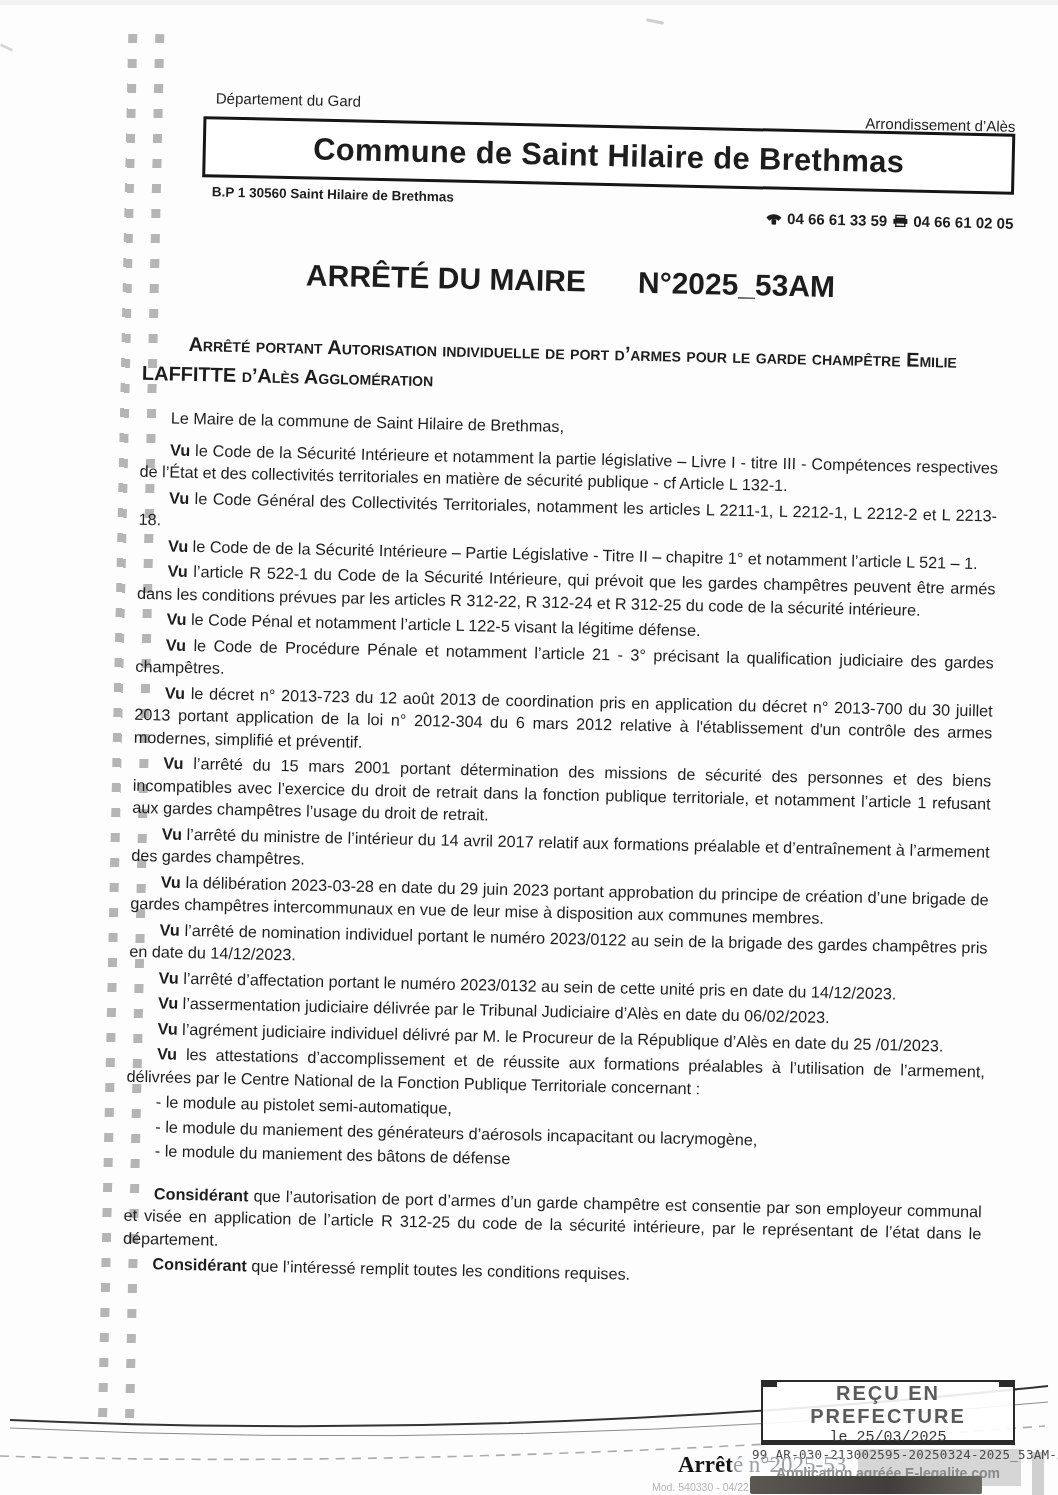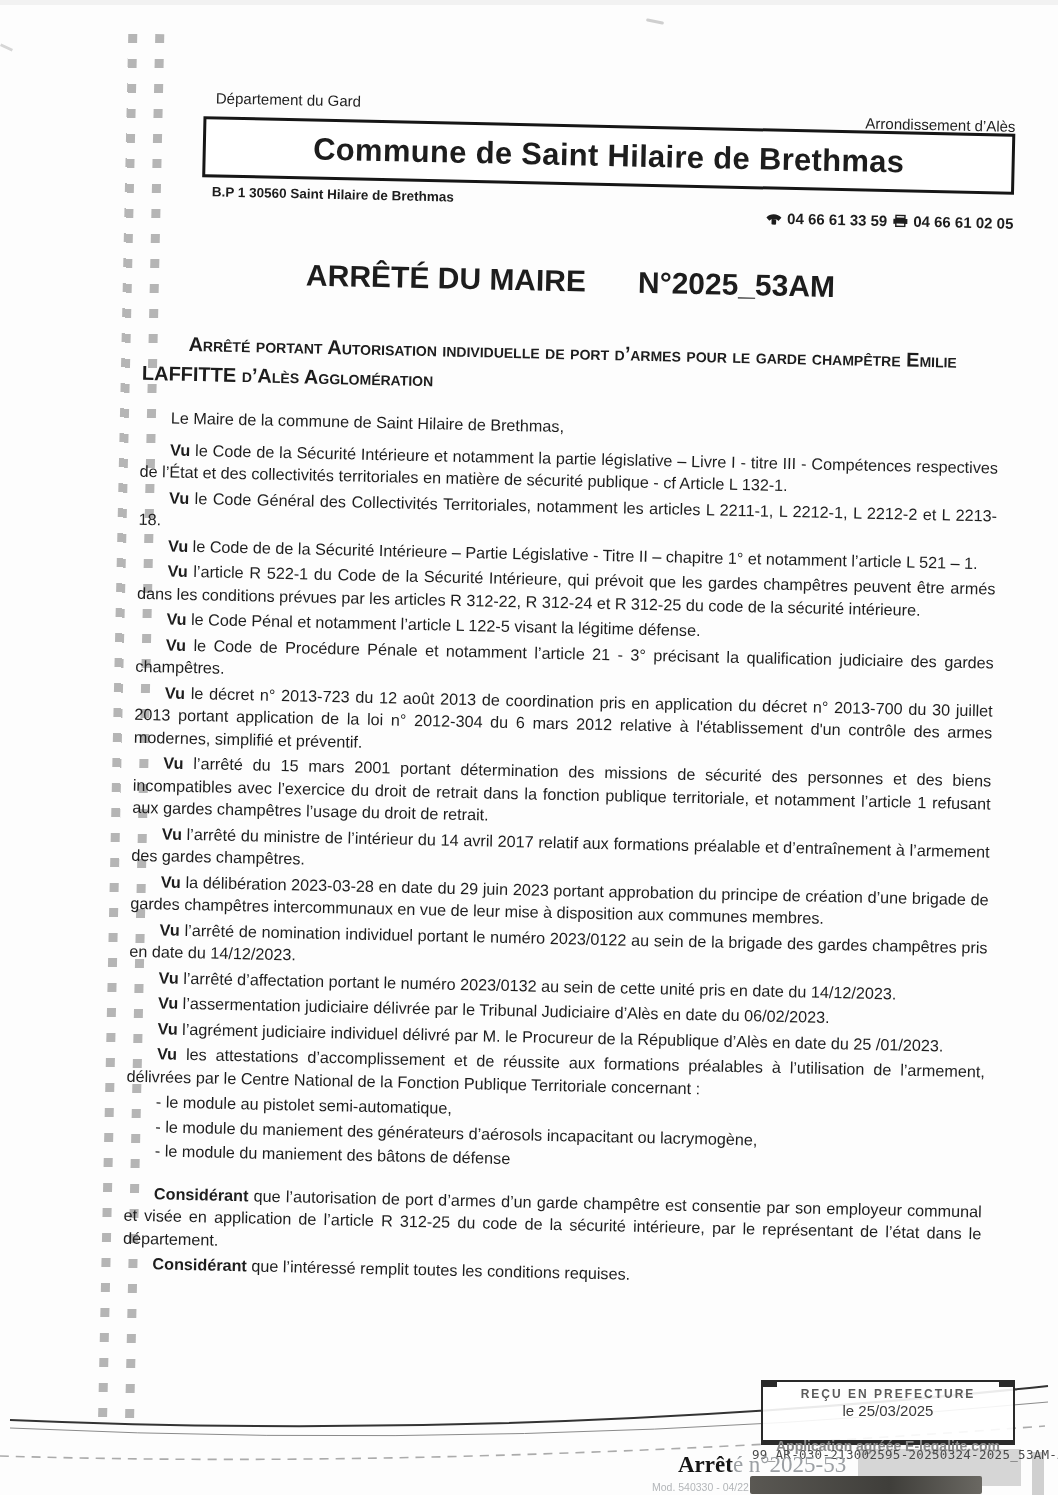--- a/index.html
+++ b/index.html
@@ -34,22 +34,22 @@
   .bullet{text-indent:12px;text-align:left;margin:0 0 2px !important;}
   .gap{height:18px;}
   .lead{font-weight:bold;}
   
   .creases{position:absolute;left:0;top:1380px;}
   .stamp{position:absolute;left:761px;top:1380px;width:250px;height:58px;
         border:2px solid #2a2a2a;border-bottom-width:5px;background:rgba(255,255,255,.9);
         text-align:center;}
   .stamp::before,.stamp::after{content:"";position:absolute;top:-2px;width:16px;height:7px;background:#2a2a2a;}
   .stamp::before{left:-2px}.stamp::after{right:-2px}
-  .stamp-l1{font-size:12px;font-weight:bold;color:#5a5a5a;letter-spacing:2px;margin-top:5px;}
-  .stamp-l2{font-family:Liberation Sans, sans-serif;font-size:15px;color:#3a3a3a;margin-top:1px;}
+  .stamp-l1{font-size:20px;font-weight:bold;color:#5a5a5a;letter-spacing:2px;}
+  .stamp-l2{font-family:Liberation Mono, monospace;font-size:15px;color:#3a3a3a;margin-top:1px;}
   .stamp-l3{font-size:14px;color:#8a8a8a;font-weight:bold;margin-top:19px;}
   .gray-box{position:absolute;left:858px;top:1449px;width:163px;height:37px;background:#d6d6d6;}
   .edge-bar{position:absolute;left:1032px;top:1452px;width:12px;height:43px;background:#d0d0d0;}
   .code-line{position:absolute;left:752px;top:1447px;font-family:"DejaVu Sans Mono",monospace;
         font-size:12.5px;color:#4a4a4a;letter-spacing:.3px;white-space:nowrap;}
   .arrete-line{position:absolute;left:678px;top:1452px;font-family:"Liberation Serif",serif;
         font-size:23px;white-space:nowrap;}
   .arrete-prefix{color:#151515;font-weight:bold;}
   .arrete-suffix{color:#9b9fa3;}
   .print-ref{position:absolute;left:652px;top:1481px;font-size:10.5px;color:#b3b6b9;white-space:nowrap;}

